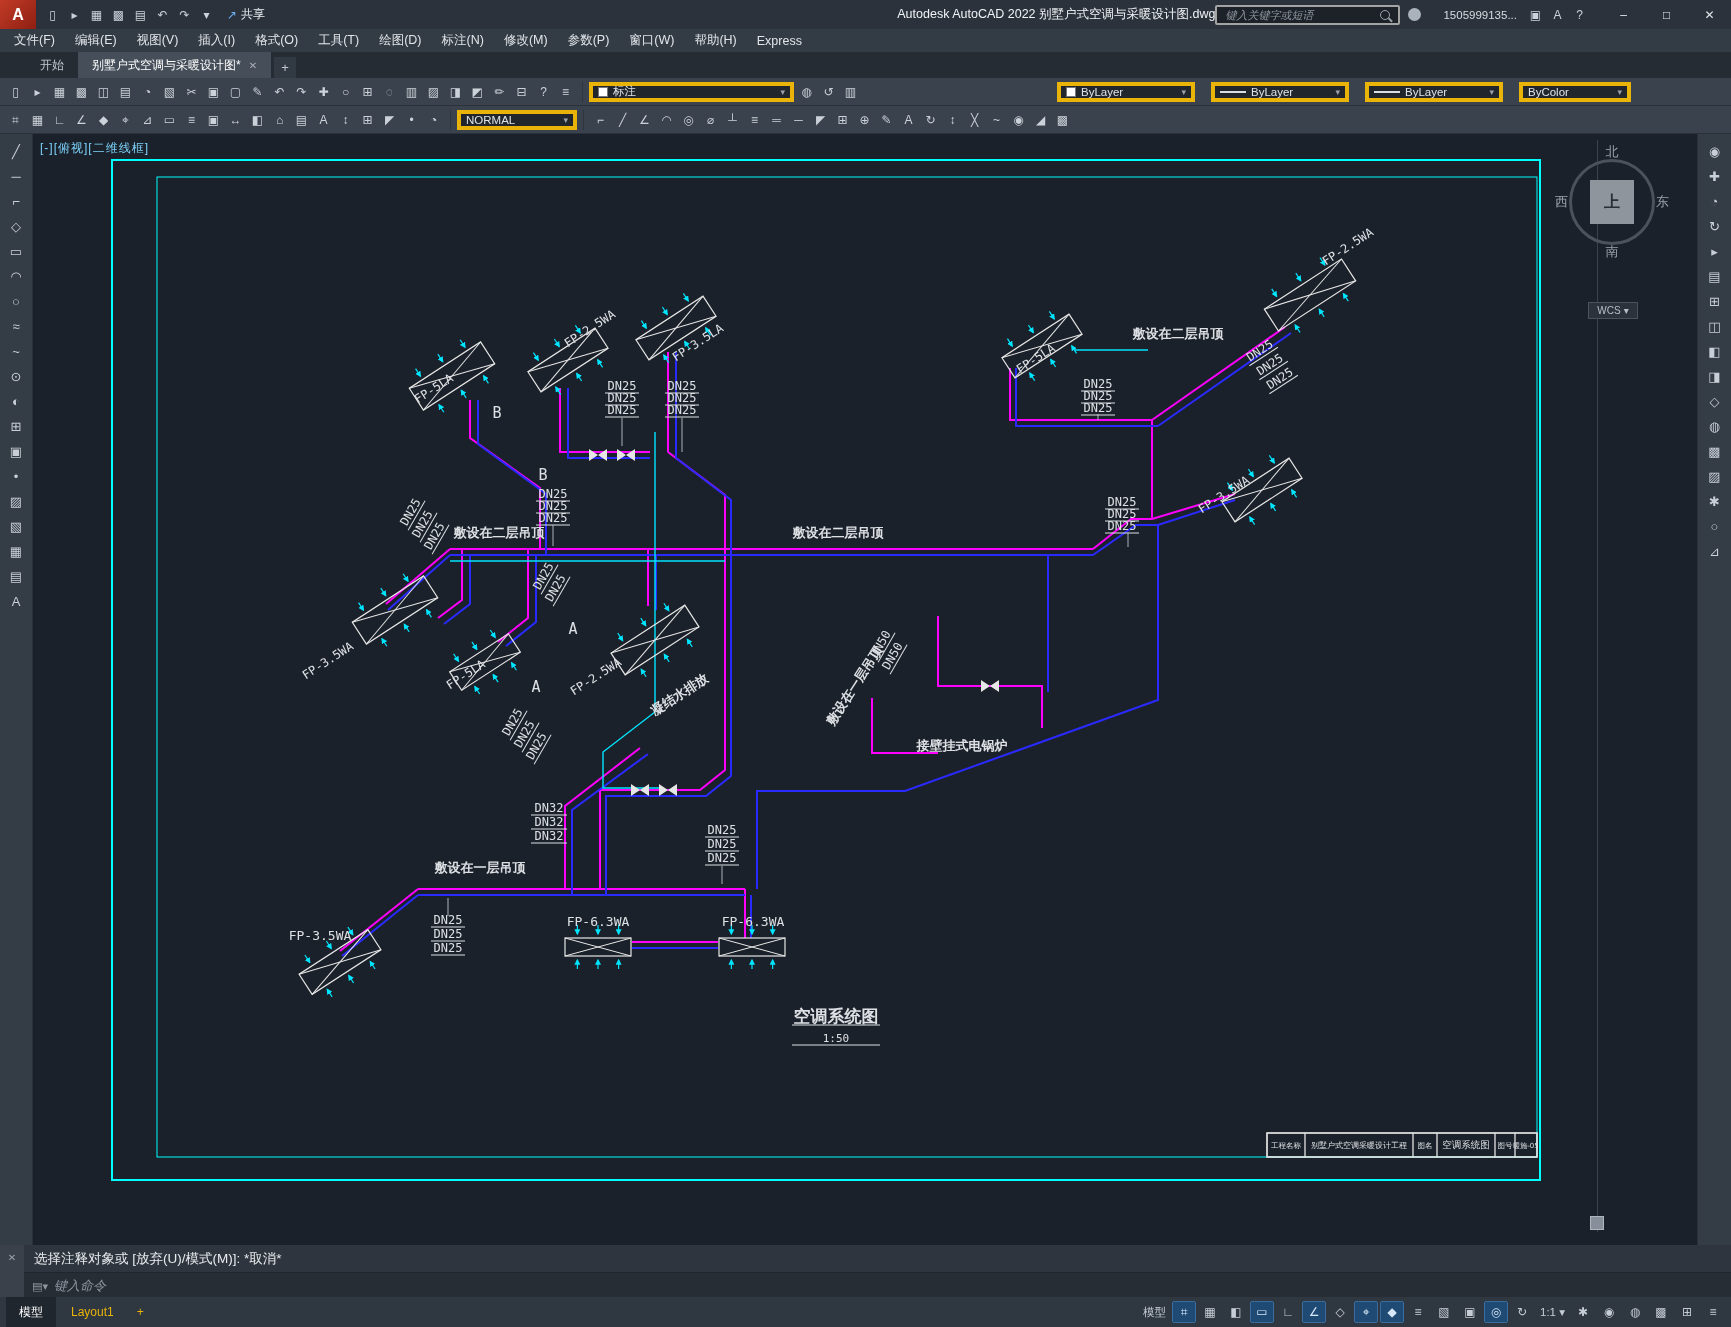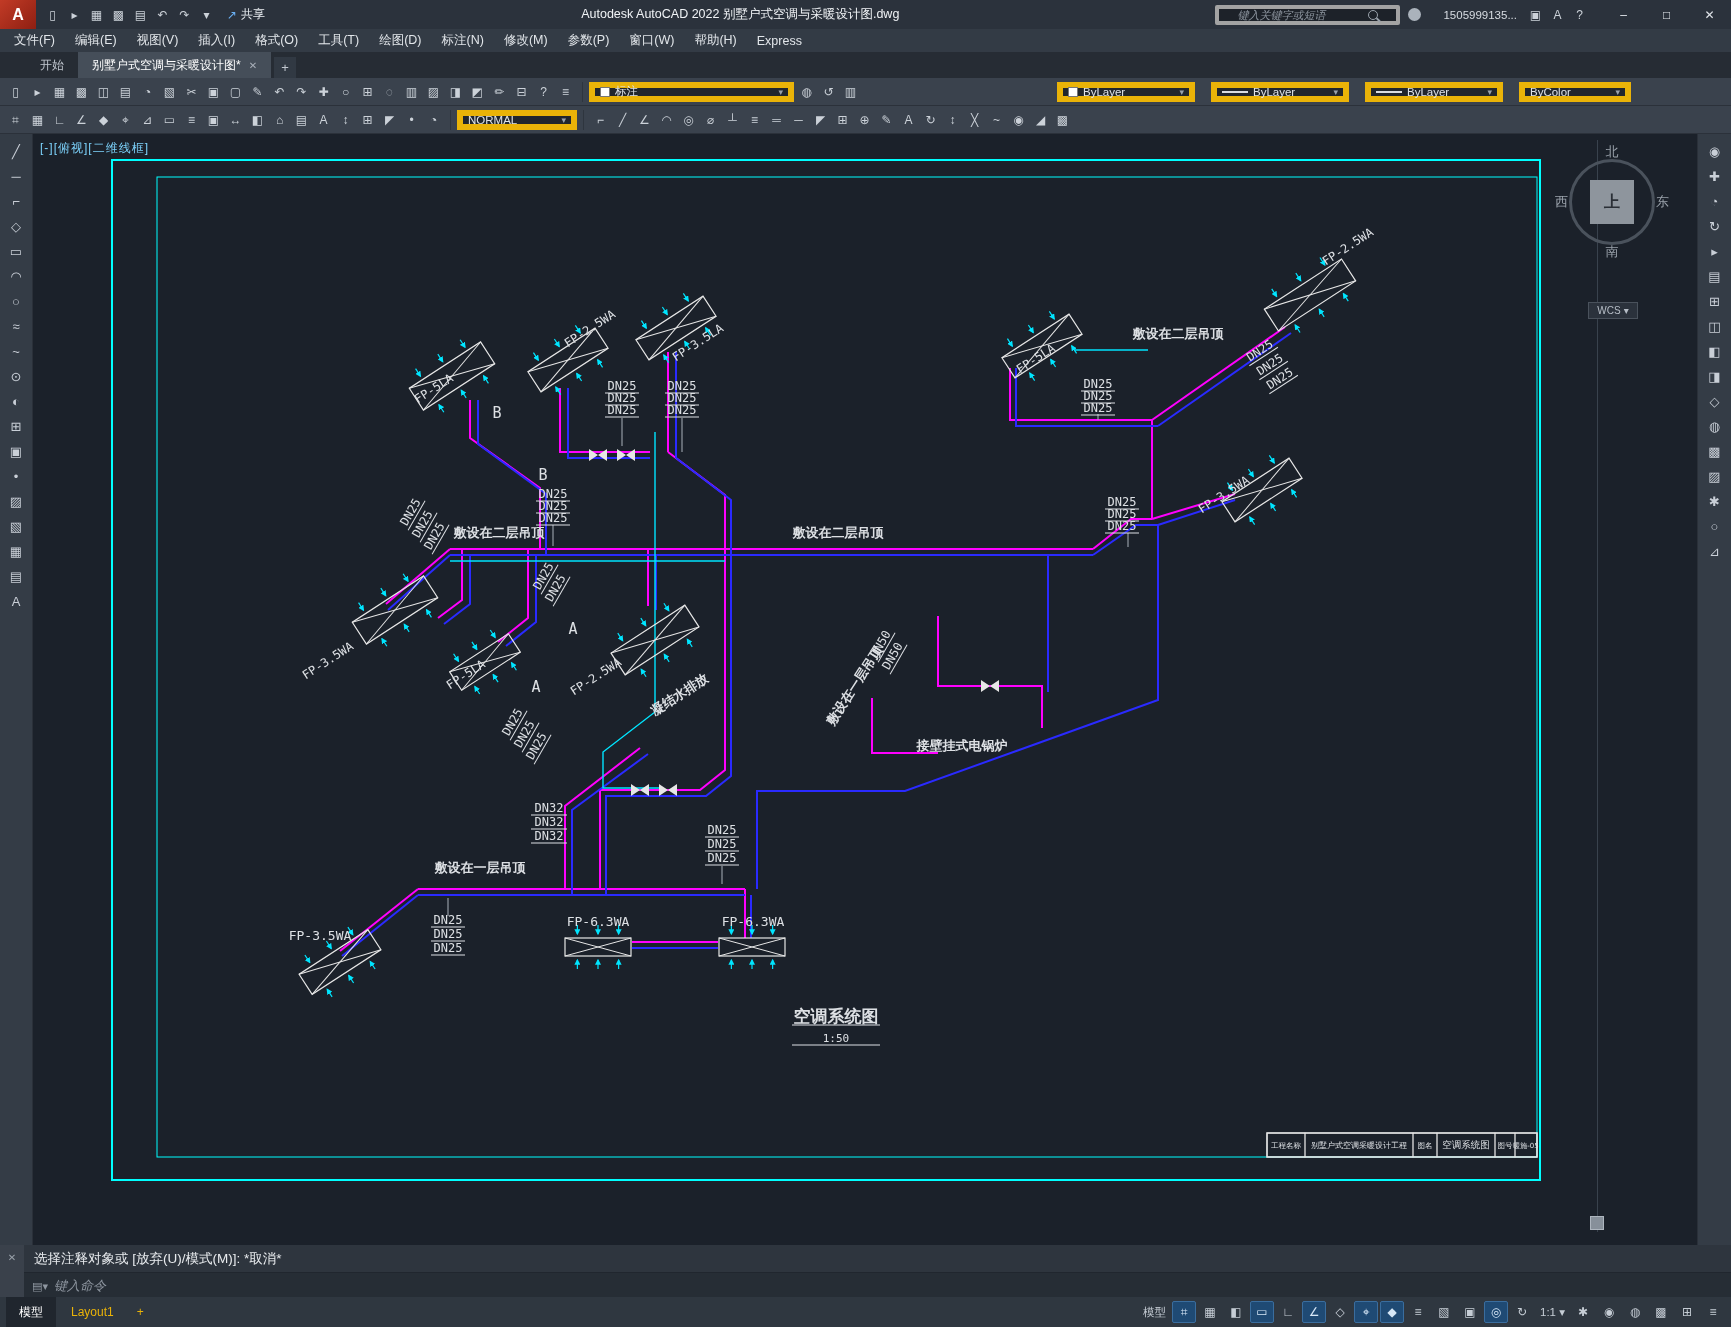--- a/index.html
+++ b/index.html
@@ -8,23 +8,23 @@
   #app{position:relative;width:1731px;height:1327px;background:#20262e;overflow:hidden;color:#dde1e6}
 
   
   .titlebar{position:absolute;left:0;top:0;width:100%;height:29px;background:#2b323c;display:flex;align-items:center;z-index:40}
   .logo{width:36px;height:29px;display:flex;align-items:center;justify-content:center;font-weight:bold;font-size:16px;color:#fff;background:linear-gradient(135deg,#c23b26,#8e1f12)}
   .iconstrip{display:flex;align-items:center;gap:1px}
   #qat{margin-left:6px}
   .tbicon{width:21px;height:22px;display:inline-flex;align-items:center;justify-content:center;color:#ccd2d9;font-size:12px;border-radius:2px}
   .share{display:flex;align-items:center;gap:4px;font-size:12px;color:#eaeef2;margin-left:10px;white-space:nowrap}
   .share .shicon{color:#6ab0f3;font-size:12px}
-  .tb-title{flex:1;text-align:center;font-size:12.5px;color:#f0f3f6;white-space:nowrap;overflow:hidden}
+  .tb-title{flex:1;text-align:right;font-size:12.5px;color:#f0f3f6;white-space:nowrap;overflow:hidden}
   .tb-right{display:flex;align-items:center;gap:8px}
-  .searchbox{display:flex;align-items:center;background:#1d2229;border:4px solid #a3a3a3;height:20px;width:185px;padding:0 18px;border-radius:2px;gap:6px}
+  .searchbox{display:flex;align-items:center;background:#1d2229;border:2px solid #a3a3a3;height:20px;width:185px;padding:0 8px;border-radius:2px;gap:6px}
   .searchbox input{flex:1;background:transparent;border:0;outline:0;color:#cdd3da;font-size:11px;font-style:italic;min-width:0}
   .searchbox input::placeholder{color:#8d959f;font-style:italic}
   .mag{width:10px;height:10px;border:1.5px solid #9aa2ab;border-radius:50%;position:relative;flex:0 0 auto}
   .mag::after{content:'';position:absolute;width:5px;height:1.5px;background:#9aa2ab;transform:rotate(45deg);right:-4px;bottom:-2px}
   .usericon{width:13px;height:13px;border-radius:50%;background:#aab2bb}
   .user{font-size:11.5px;color:#d7dce2;display:flex;align-items:center;gap:22px;white-space:nowrap}
   .winbtns{display:flex;margin-left:4px}
   .winbtn{width:43px;height:29px;display:flex;align-items:center;justify-content:center;color:#e3e7ec;font-size:12px}
 
   
@@ -37,21 +37,21 @@
   .ftab.start{margin-left:26px}
   .ftab.active{background:#454e59;color:#fff}
   .ftab .x{color:#aab1ba;font-size:10px}
   .ftab-plus{width:22px;height:21px;display:flex;align-items:center;justify-content:center;color:#c2c8d0;font-size:13px;background:#313943;margin-left:3px}
 
   
   .toolbar{position:absolute;left:0;width:100%;background:#3a424d;display:flex;align-items:center;padding:0 5px;gap:2px;border-bottom:1px solid #2b313a;z-index:40}
   #toolbar1{top:78px;height:28px}
   #toolbar2{top:106px;height:28px}
   .sep{width:1px;height:20px;background:#2e353e;margin:0 4px;flex:0 0 auto}
-  .combo{display:inline-flex;align-items:center;height:20px;background:#21262d;border:6px solid #eab308;color:#dfe3e8;font-size:11.5px;padding:0 5px;gap:5px;white-space:nowrap}
+  .combo{display:inline-flex;align-items:center;height:20px;background:#21262d;border:4px solid #eab308;color:#dfe3e8;font-size:11.5px;padding:0 5px;gap:5px;white-space:nowrap}
   .combo .arrow{color:#9aa2ac;font-size:9px;margin-left:auto}
   .combo.layerc{width:205px}
   .combo.widec{width:120px}
   .combostrip{display:flex;align-items:center;gap:16px;margin-left:auto;margin-right:95px}
   .combostrip .combo{width:138px}
   .combostrip .combo.plotc{width:112px}
   .swatch{width:10px;height:10px;background:#ffffff;border:1px solid #777;flex:0 0 auto}
   .lineSample{width:26px;border-top:2px solid #d9dde2;flex:0 0 auto}
 
   

